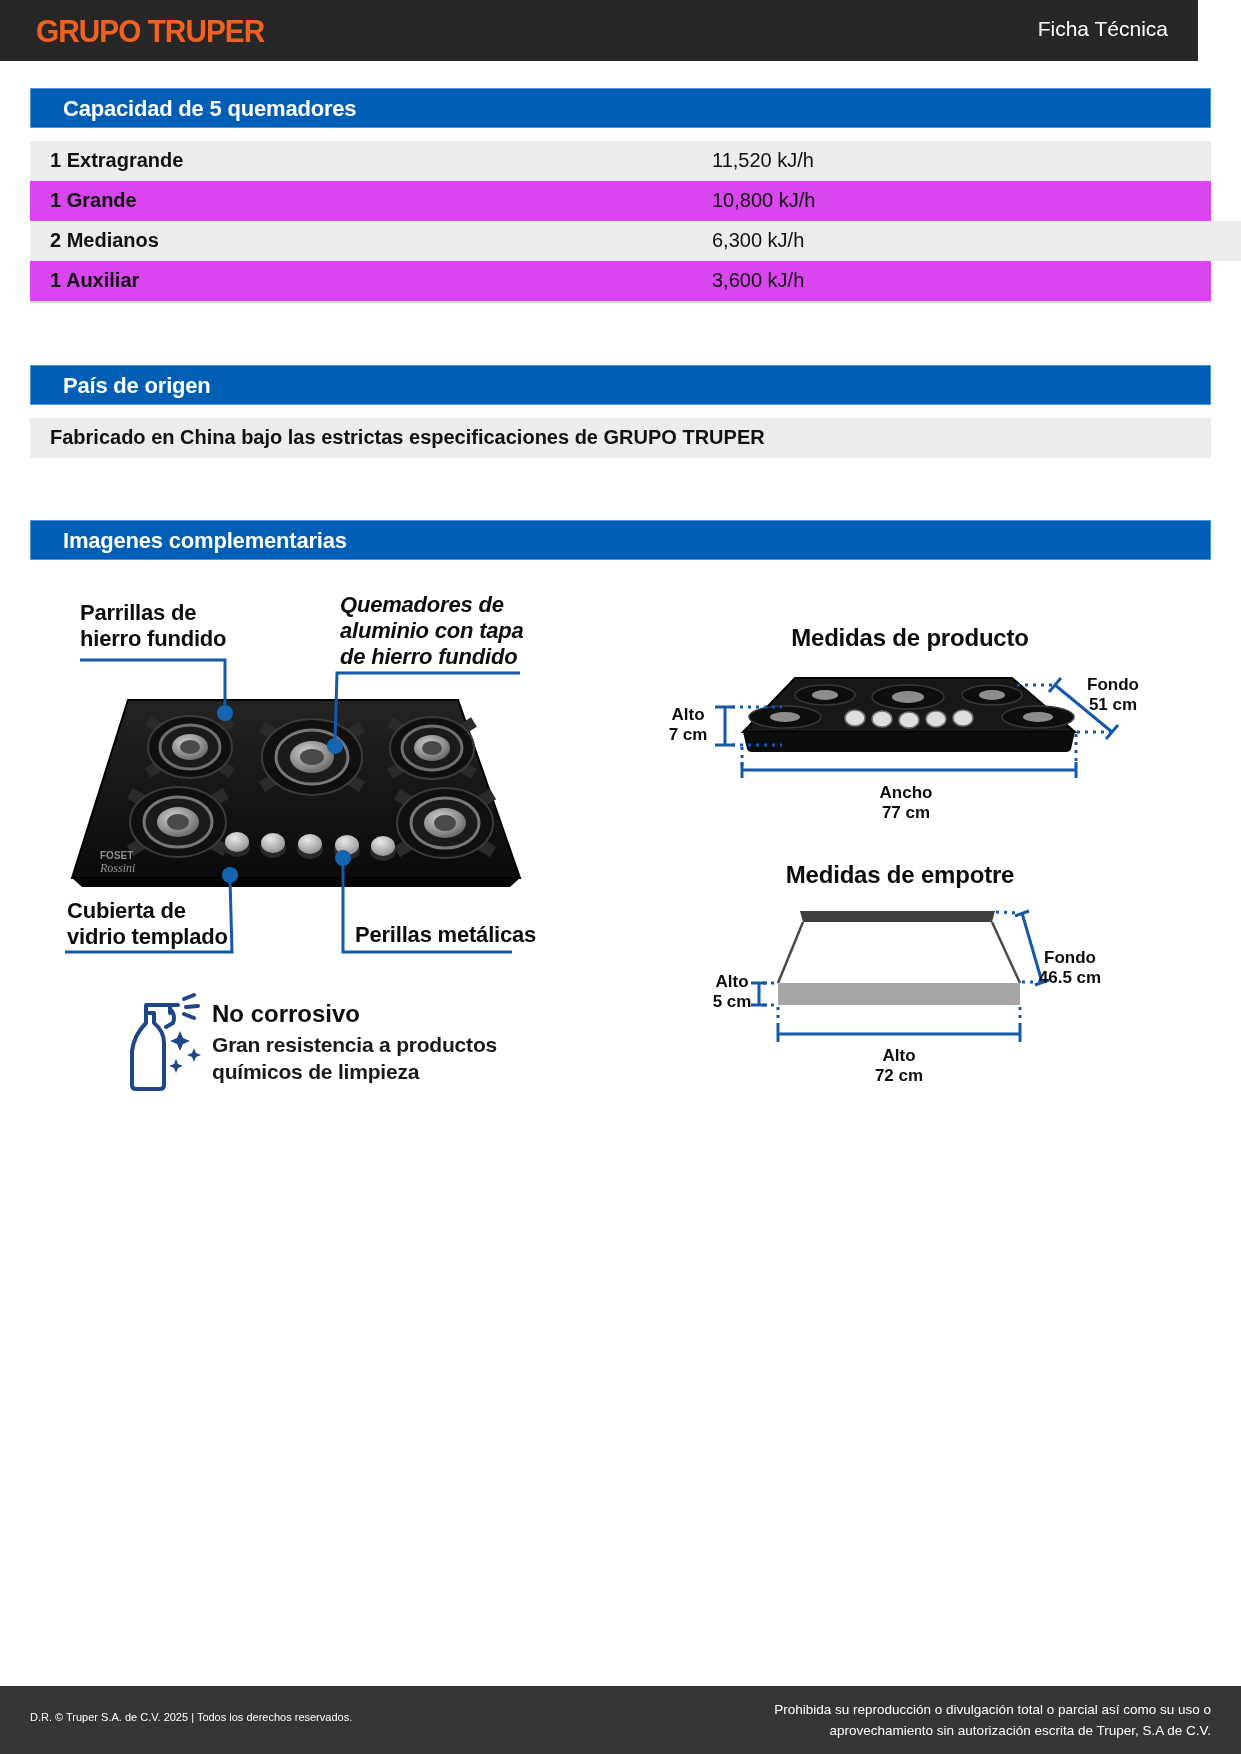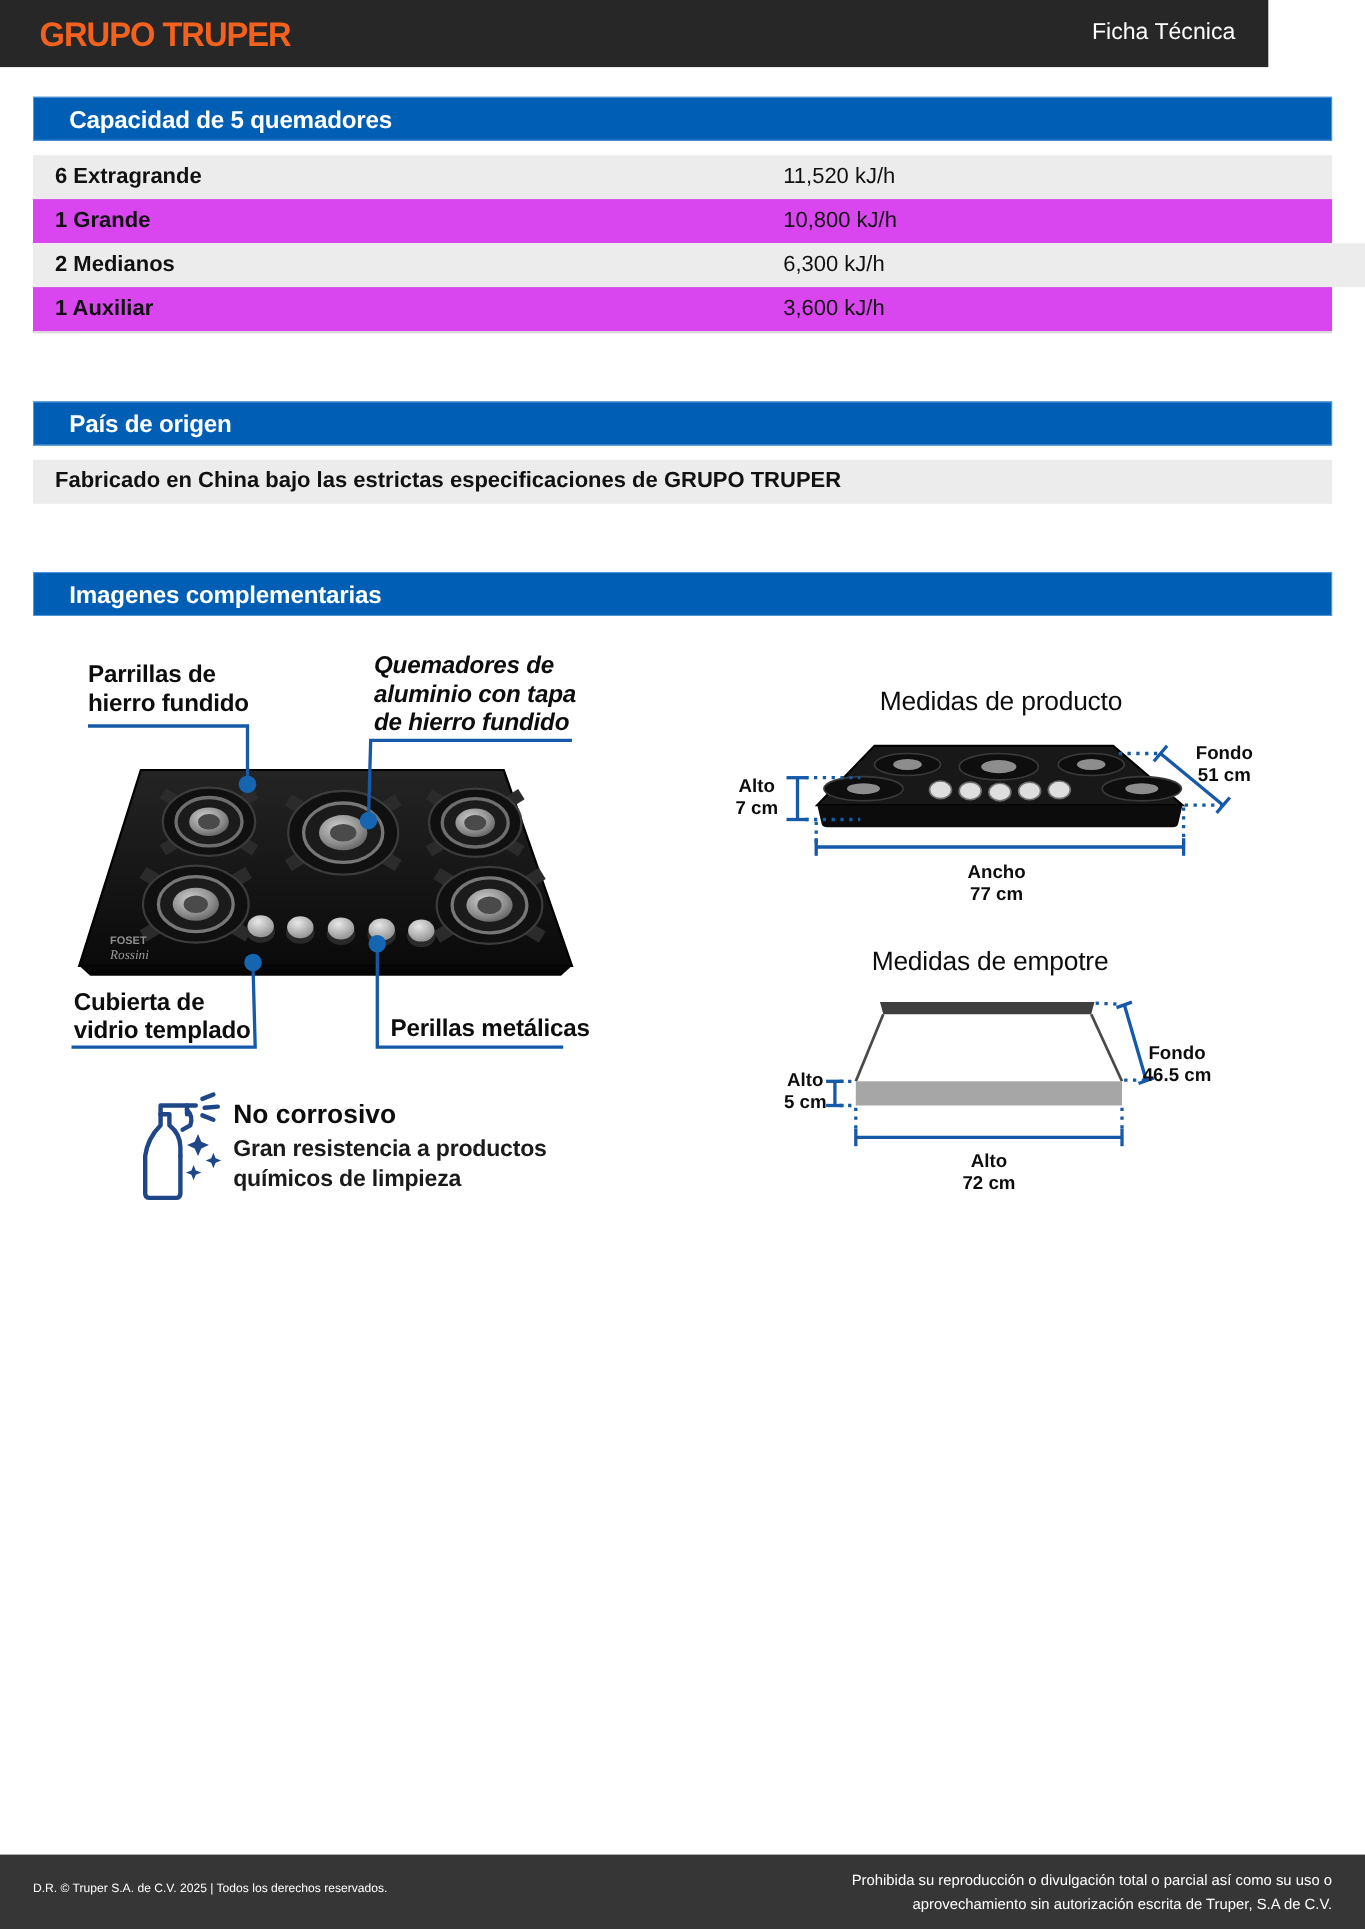--- a/index.html
+++ b/index.html
@@ -1,20 +1,20 @@
 <!DOCTYPE html>
 <html><head>
 <meta charset="utf-8">
 <style>
   html,body{margin:0;padding:0;background:#ffffff;}
   .page{position:relative;width:1241px;height:1754px;background:#ffffff;overflow:hidden;
         font-family:"Liberation Sans","DejaVu Sans",sans-serif;color:#111;}
 
   
-  .topbar{position:absolute;left:0;top:0;width:1153px;height:61px;background:#272727;}
+  .topbar{position:absolute;left:0;top:0;width:1153px;height:61px;background:#272727;padding-left:45px;}
   .brand{position:absolute;left:36px;top:14px;font-size:31px;font-weight:bold;color:#F2611D;
          letter-spacing:-1px;transform:scaleX(.96);transform-origin:left center;white-space:nowrap;}
   .doctype{position:absolute;right:30px;top:17px;font-size:21px;color:#ffffff;white-space:nowrap;}
 
   
   .secbar{position:absolute;left:30px;width:1181px;height:40px;background:#005FB4;
           border:1px solid #4E94D8;box-sizing:border-box;}
   .secbar span{display:block;padding:7px 0 0 32px;font-size:22px;font-weight:bold;color:#ffffff;
                letter-spacing:-.2px;}
 
@@ -28,21 +28,21 @@
 
   .origin-row{position:absolute;left:30px;top:418px;width:1181px;height:40px;background:#ECECEC;}
   .origin-row span{display:block;padding:8px 0 0 20px;font-size:20px;font-weight:bold;color:#111;}
 
   
   .pre{white-space:pre-line;}
   .callout{position:absolute;font-size:22px;font-weight:bold;line-height:26px;color:#0d0d0d;
            letter-spacing:-.2px;}
   .dimlabel{position:absolute;font-size:17px;font-weight:bold;line-height:20px;color:#0d0d0d;
             text-align:center;}
-  .figtitle{position:absolute;font-size:24px;font-weight:normal;color:#0d0d0d;text-align:center;
+  .figtitle{position:absolute;font-size:24px;font-weight:bold;color:#0d0d0d;text-align:center;
             letter-spacing:-.2px;}
 
   .feature-title{position:absolute;left:212px;top:1000px;font-size:24px;font-weight:bold;color:#0d0d0d;}
   .feature-desc{position:absolute;left:212px;top:1031px;font-size:21px;font-weight:bold;
                 line-height:27px;color:#1a1a1a;letter-spacing:-.2px;}
 
   
   .footer{position:absolute;left:0;top:1686px;width:1241px;height:68px;background:#363636;}
   .footer-left{position:absolute;left:30px;top:25px;font-size:11px;color:#ffffff;}
   .footer-right{position:absolute;right:30px;top:13px;font-size:13.5px;line-height:21px;
@@ -56,21 +56,21 @@
 
   <div class="topbar">
     <div class="brand">GRUPO TRUPER</div>
     <div class="doctype">Ficha Técnica</div>
   </div>
 
   <div class="secbar" style="top:88px;">
     <span>Capacidad de 5 quemadores</span>
   </div>
   <div class="trow gray" style="top:141px;">
-    <span class="cell-label">6 Extragrande</span>
+    <span class="cell-label">1 Extragrande</span>
     <span class="cell-value">11,520 kJ/h</span>
   </div>
   <div class="trow white" style="top:181px;">
     <span class="cell-label">1 Grande</span>
     <span class="cell-value">10,800 kJ/h</span>
   </div>
   <div class="trow gray" style="top:221px;padding-left:47px;">
     <span class="cell-label">2 Medianos</span>
     <span class="cell-value">6,300 kJ/h</span>
   </div>

